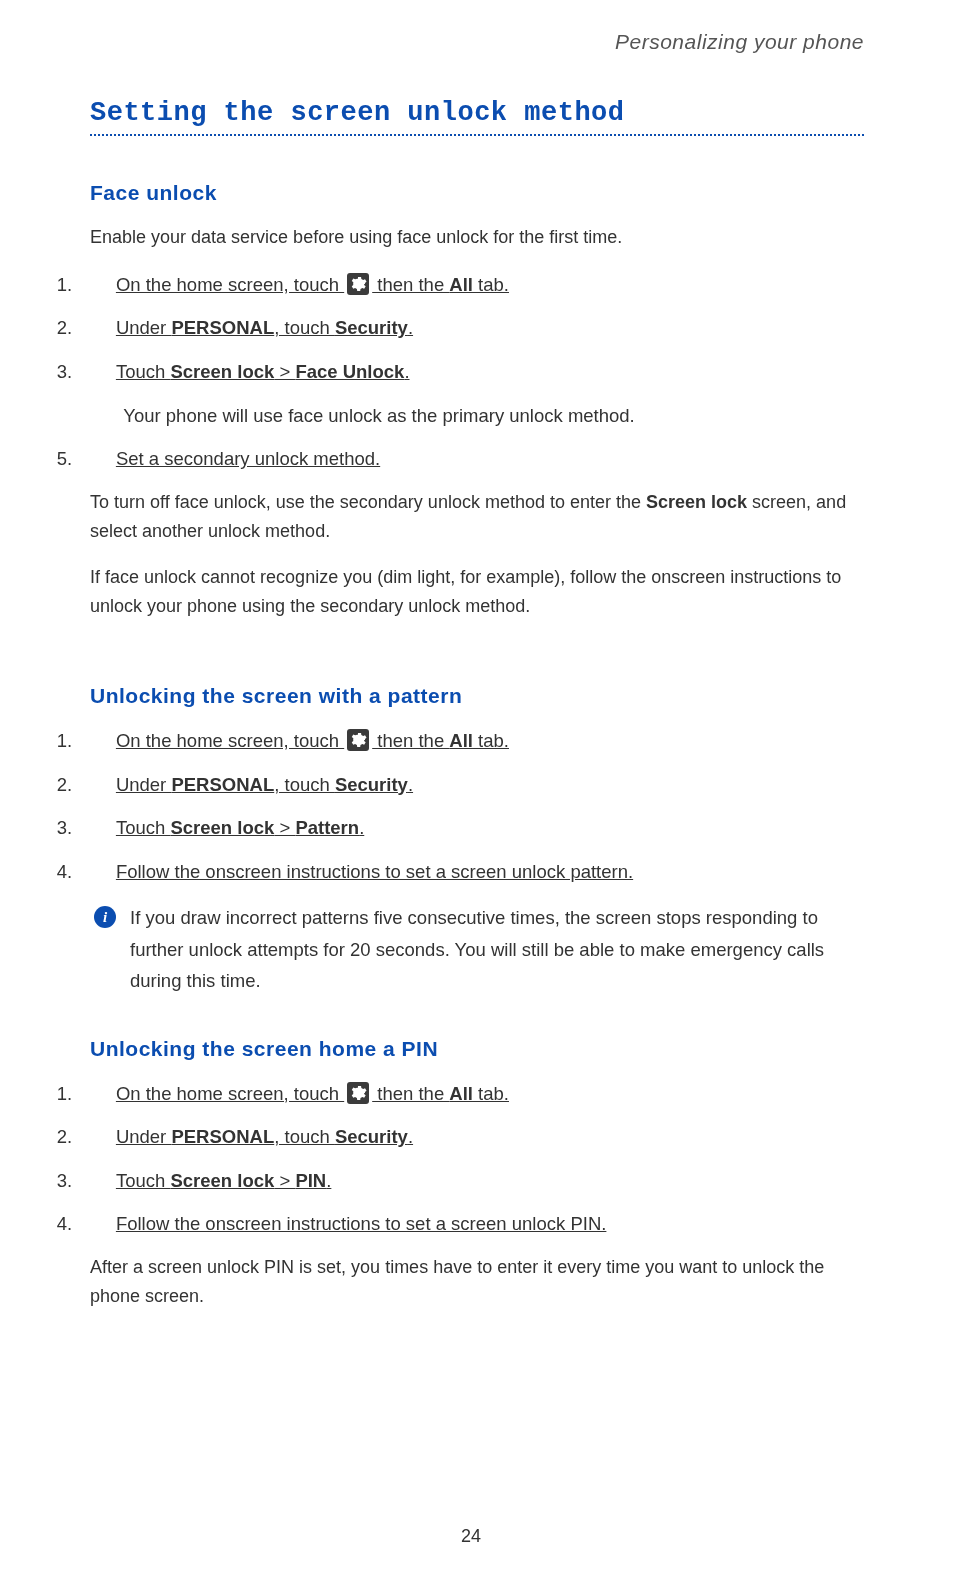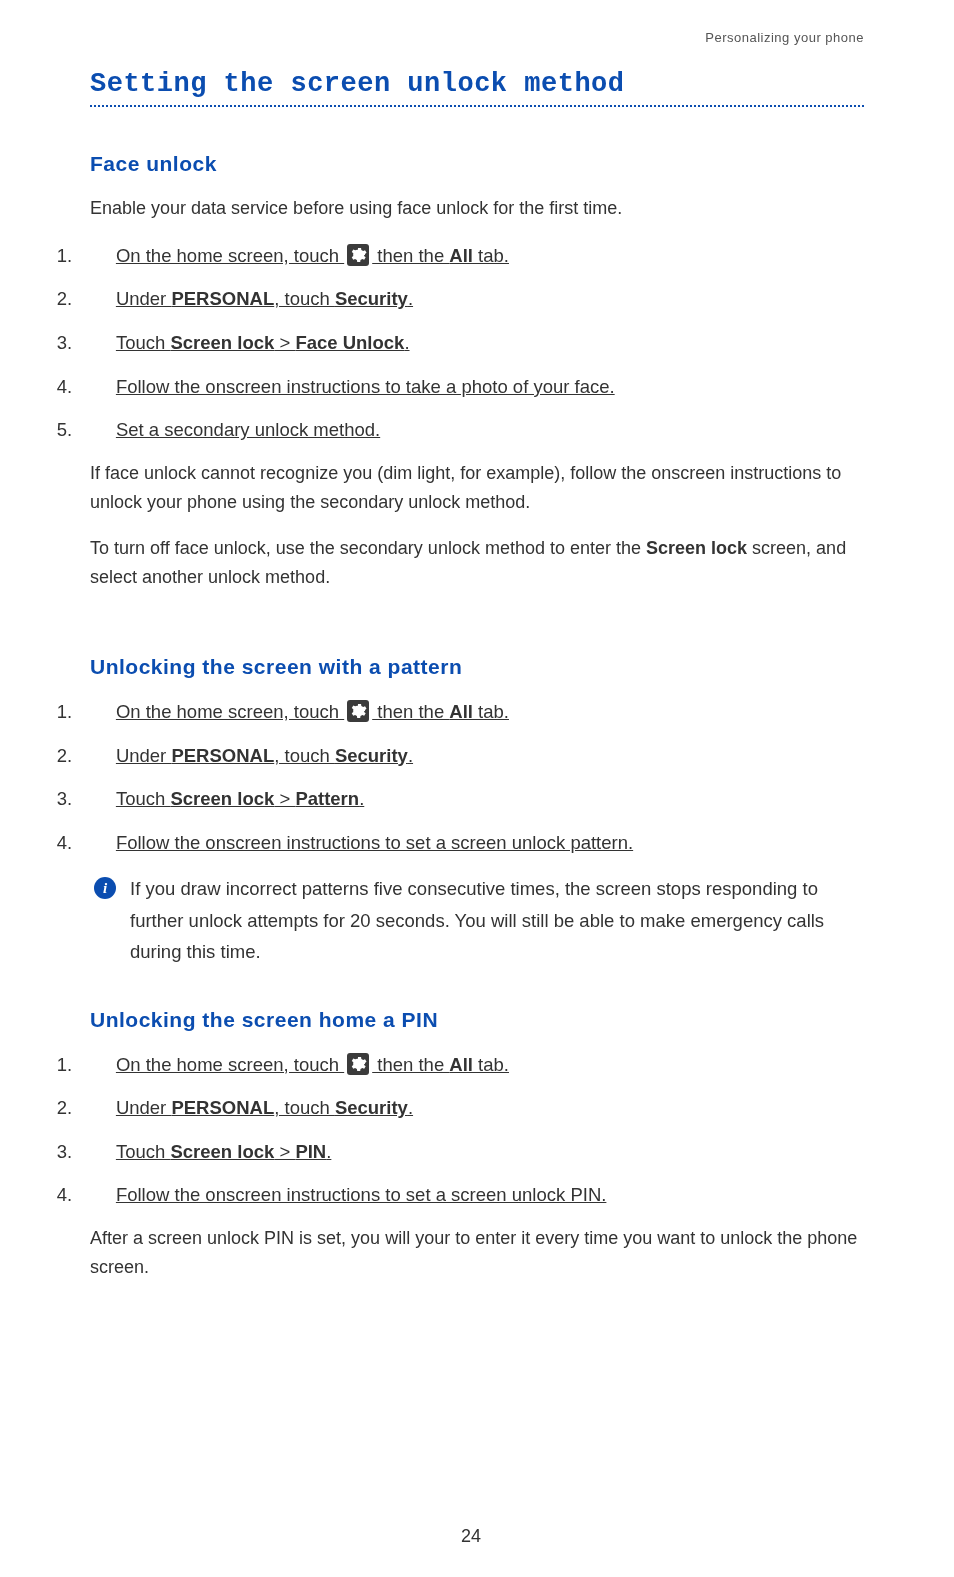--- a/index.html
+++ b/index.html
@@ -11,24 +11,25 @@
   }
   .page {
     width: 954px;
     min-height: 1577px;
     box-sizing: border-box;
     padding: 30px 90px 40px 90px;
     position: relative;
   }
   .header-label {
     text-align: right;
-    font-size: 13px;
+    font-size: 21px;
     color: #555;
     letter-spacing: 0.5px;
-    margin-bottom: 24px;
+    margin-bottom: 44px;
+    font-style: italic;
   }
   .main-heading {
     color: #0b4db0;
     font-size: 27px;
     font-weight: 700;
     letter-spacing: 0.5px;
     margin-bottom: 6px;
     font-family: Liberation Mono, monospace;
   }
   .dotted-rule {
@@ -140,33 +141,31 @@
   </div>
 
   <div class="step">
     <span class="no">2.</span><span>Under </span><span class="bold">PERSONAL</span><span>, touch </span><span class="bold">Security</span><span>.</span>
   </div>
 
   <div class="step">
     <span class="no">3.</span><span>Touch </span><span class="bold">Screen lock</span><span> &gt; </span><span class="bold">Face Unlock</span><span>.</span>
   </div>
 
-  <div class="step">
-    <span class="no">4.</span><span>Follow the onscreen instructions to take a photo of your face.</span>
-  </div>
+  <div class="step-sub">Your phone will use face unlock as the primary unlock method.</div>
 
   <div class="step">
     <span class="no">5.</span><span>Set a secondary unlock method.</span>
   </div>
-
-  <div class="para">If face unlock cannot recognize you (dim light, for example), follow the onscreen instructions to unlock your phone using the secondary unlock method.</div>
 
   <div class="para">
     <span>To turn off face unlock, use the secondary unlock method to enter the </span><span class="bold">Screen lock</span><span> screen, and select another unlock method.</span>
   </div>
+
+  <div class="para">If face unlock cannot recognize you (dim light, for example), follow the onscreen instructions to unlock your phone using the secondary unlock method.</div>
 
   <div class="sub-heading" style="margin-top:63px">Unlocking the screen with a pattern</div>
 
   <div class="step">
     <span class="no">1.</span><span>On the home screen, touch </span><span class="settings-icon"><svg width="18" height="18" viewBox="0 0 24 24">
           <path fill="#fff" d="M12 8a4 4 0 100 8 4 4 0 000-8zm9.4 4a7.5 7.5 0 00-.14-1.4l2.1-1.6-2-3.4-2.5 1a7.6 7.6 0 00-2.4-1.4l-.4-2.6h-4l-.4 2.6A7.6 7.6 0 008.2 5.6l-2.5-1-2 3.4 2.1 1.6A7.5 7.5 0 005.6 12c0 .48.05.95.14 1.4l-2.1 1.6 2 3.4 2.5-1a7.6 7.6 0 002.4 1.4l.4 2.6h4l.4-2.6a7.6 7.6 0 002.4-1.4l2.5 1 2-3.4-2.1-1.6c.09-.45.14-.92.14-1.4z"></path>
         </svg></span><span> then the </span><span class="bold">All</span><span> tab.</span>
   </div>
 
   <div class="step">
@@ -199,16 +198,16 @@
   </div>
 
   <div class="step">
     <span class="no">3.</span><span>Touch </span><span class="bold">Screen lock</span><span> &gt; </span><span class="bold">PIN</span><span>.</span>
   </div>
 
   <div class="step">
     <span class="no">4.</span><span>Follow the onscreen instructions to set a screen unlock PIN.</span>
   </div>
 
-  <div class="para">After a screen unlock PIN is set, you will your to enter it every time you want to unlock the phone screen.</div>
+  <div class="para">After a screen unlock PIN is set, you times have to enter it every time you want to unlock the phone screen.</div>
 
   <div class="pagenum">24</div>
 </div>
 
 </body></html>

